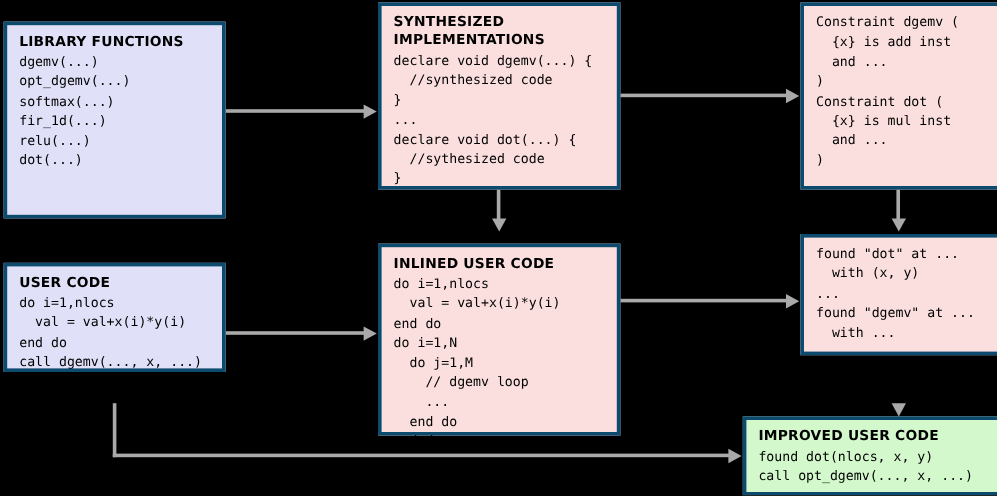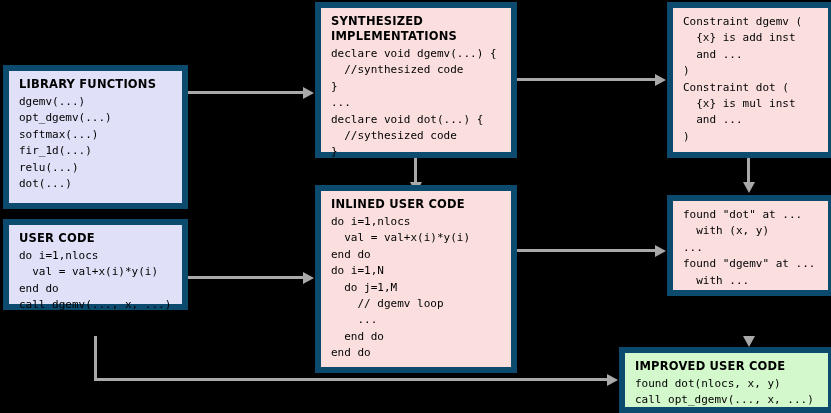--- a/index.html
+++ b/index.html
@@ -13,21 +13,21 @@
     width: 831px;
     height: 413px;
     background: #000000;
     overflow: hidden;
     font-family: "DejaVu Sans", "Liberation Sans", sans-serif;
   }
   .box {
     position: absolute;
     box-sizing: border-box;
     padding: 6px 9px 6px 10px;
-    border: 6px solid #0c4a6e;
+    border: 3px solid #0c4a6e;
   }
   .box-title {
     font-family: "DejaVu Sans", "Liberation Sans", sans-serif;
     font-weight: bold;
     font-size: 11.5px;
     letter-spacing: 0.2px;
     color: #000000;
     line-height: 15px;
     white-space: pre-line;
     margin-bottom: 2px;
@@ -89,21 +89,21 @@
   <div class="edge-h" style="left:517px; top:249px; width:139px;"></div>
   <div class="arrowhead right" style="left:655px; top:244.5px;"></div>
 
   <div class="edge-v" style="left:747px; top:375px; width:3px; height:22px;"></div>
   <div class="arrowhead down" style="left:742.5px; top:336px;"></div>
 
   <div class="edge-v" style="left:94px; top:336px; width:3px; height:45px;"></div>
   <div class="edge-h" style="left:94px; top:378px; width:515px;"></div>
   <div class="arrowhead right" style="left:607px; top:373.5px;"></div>
 
-  <div class="box lavender" style="left:3px; top:18px; width:185px; height:144px;margin-top:47px;">
+  <div class="box lavender" style="left:3px; top:18px; width:185px; height:164px;">
     <div class="box-title">LIBRARY FUNCTIONS</div>
     <div class="box-body">dgemv(...)
 opt_dgemv(...)
 softmax(...)
 fir_1d(...)
 relu(...)
 dot(...)</div>
   </div>
 
   <div class="box pink" style="left:315px; top:2px; width:202px; height:156px;">
@@ -130,21 +130,21 @@
   </div>
 
   <div class="box lavender" style="left:3px; top:219px; width:185px; height:91px;">
     <div class="box-title">USER CODE</div>
     <div class="box-body">do i=1,nlocs
   val = val+x(i)*y(i)
 end do
 call dgemv(..., x, ...)</div>
   </div>
 
-  <div class="box pink" style="left:315px; top:185px; width:202px; height:188px;">
+  <div class="box pink" style="left:315px; top:203px; width:202px; height:160px;">
     <div class="box-title">INLINED USER CODE</div>
     <div class="box-body">do i=1,nlocs
   val = val+x(i)*y(i)
 end do
 do i=1,N
   do j=1,M
     // dgemv loop
     ...
   end do
 end do</div>

